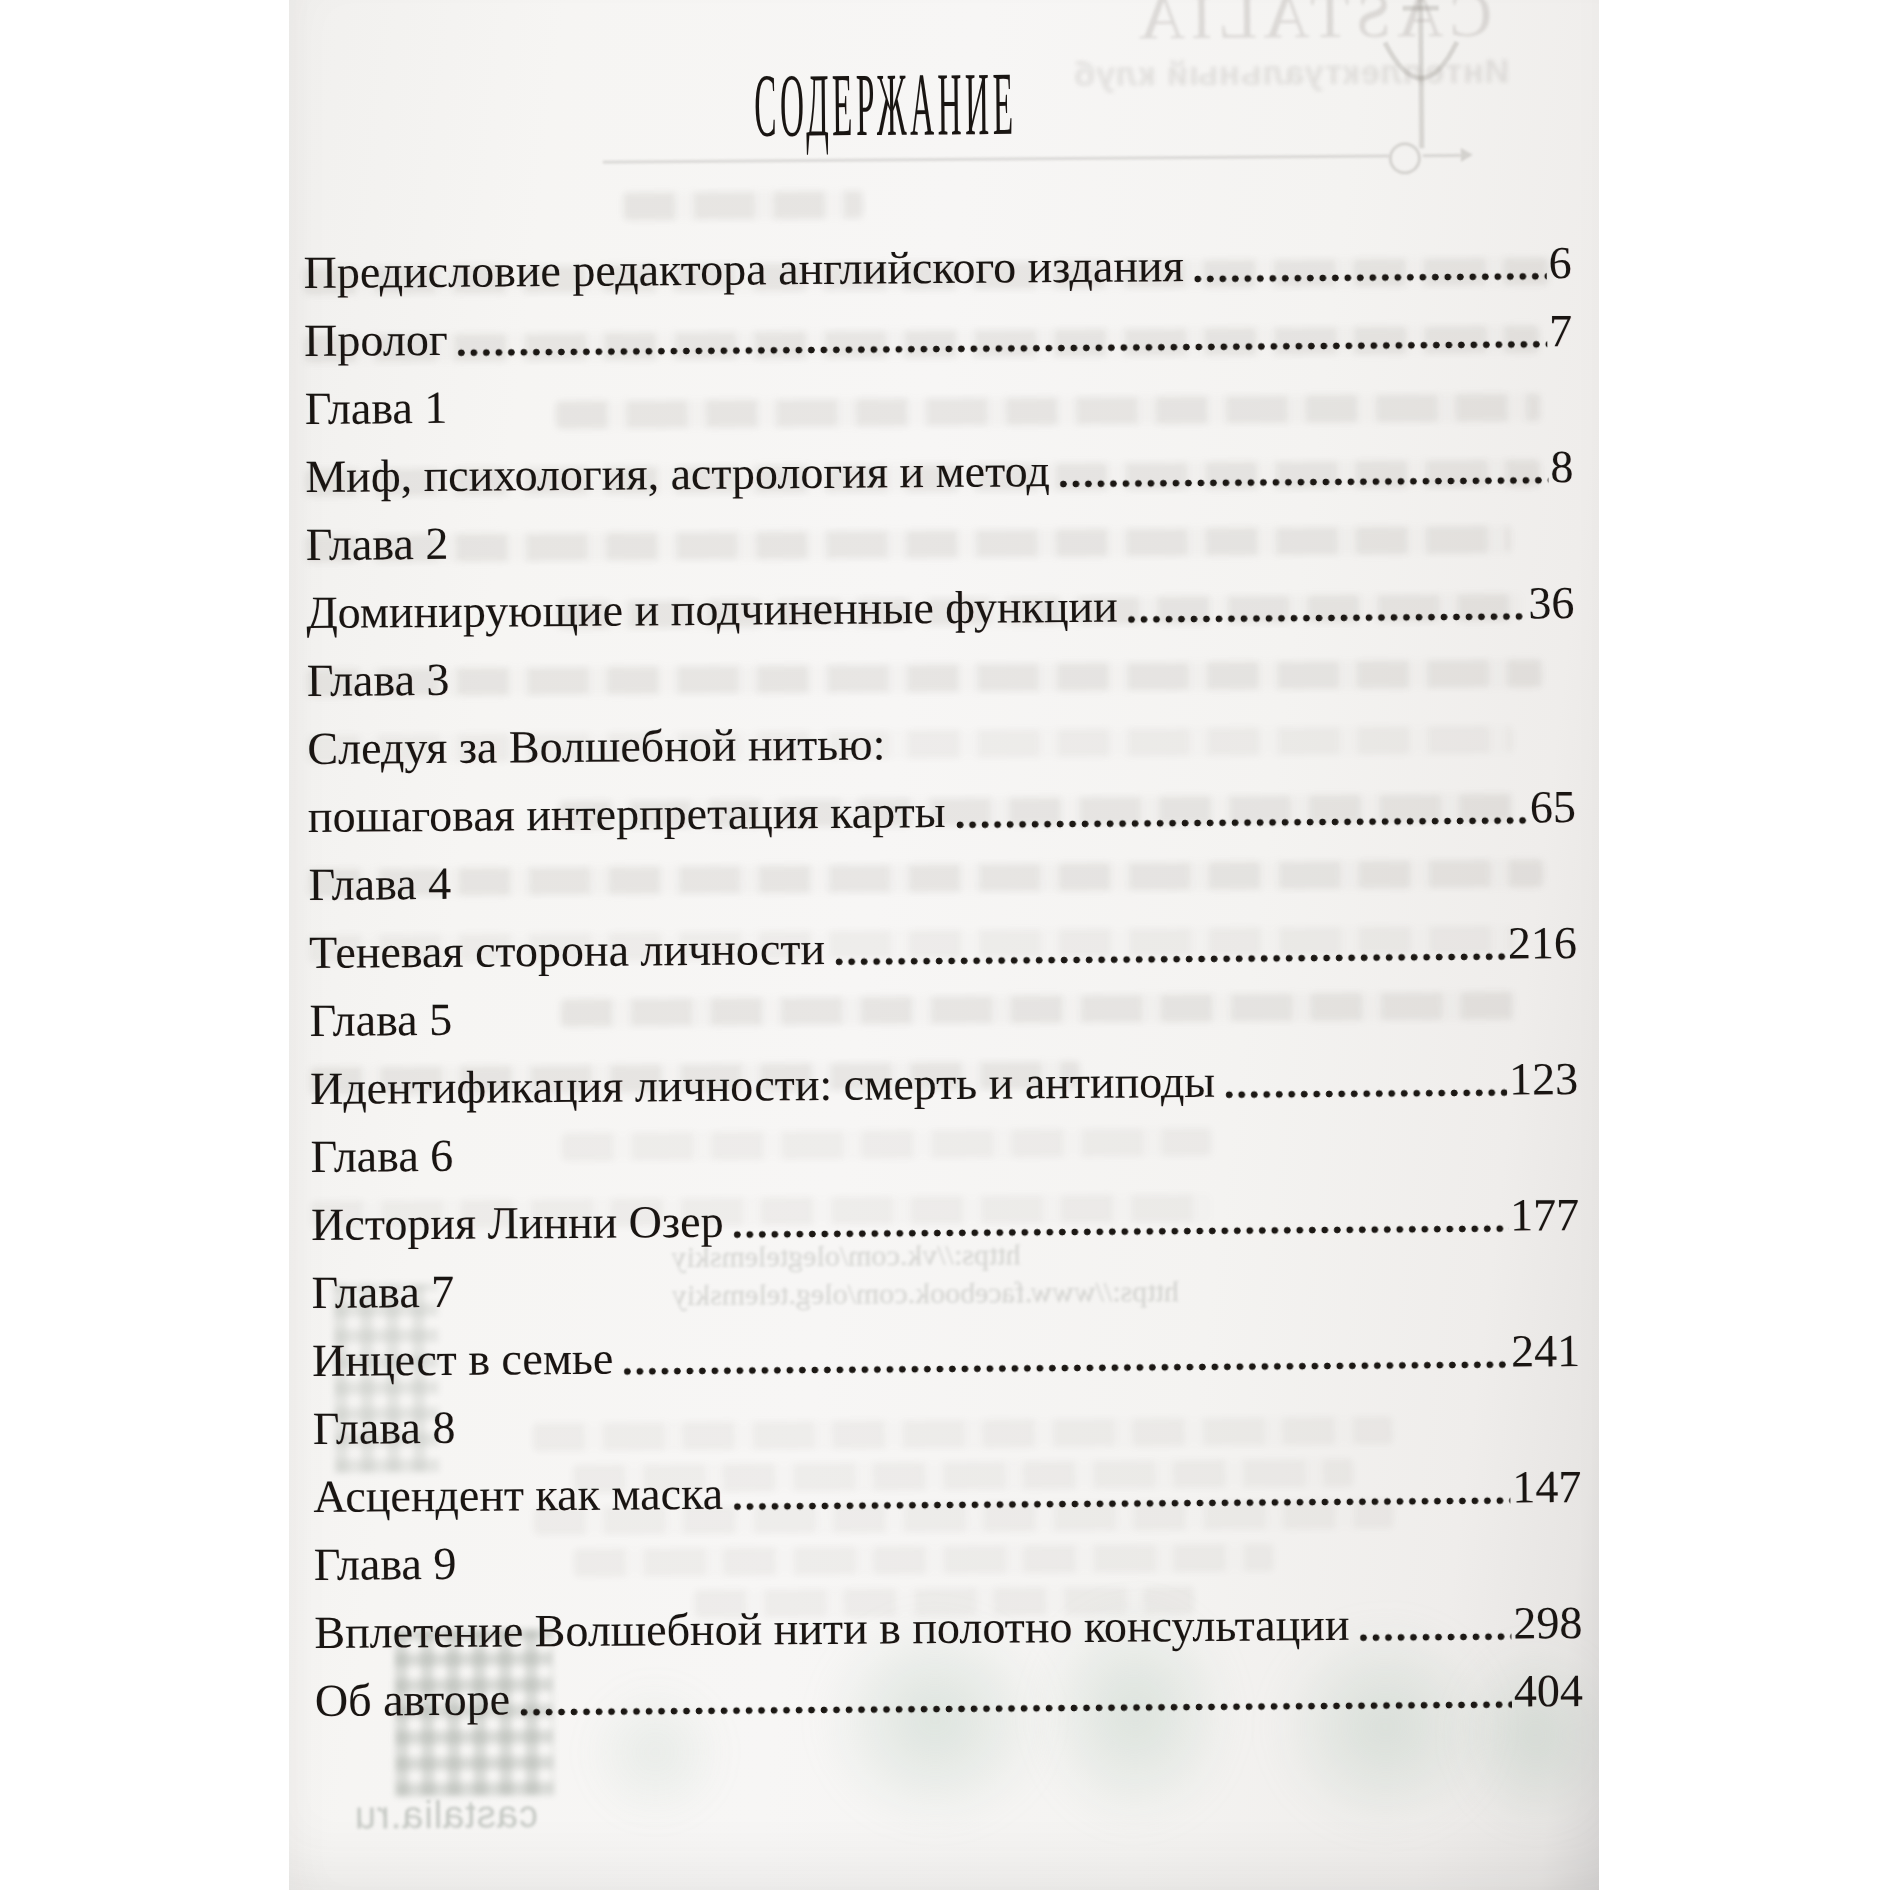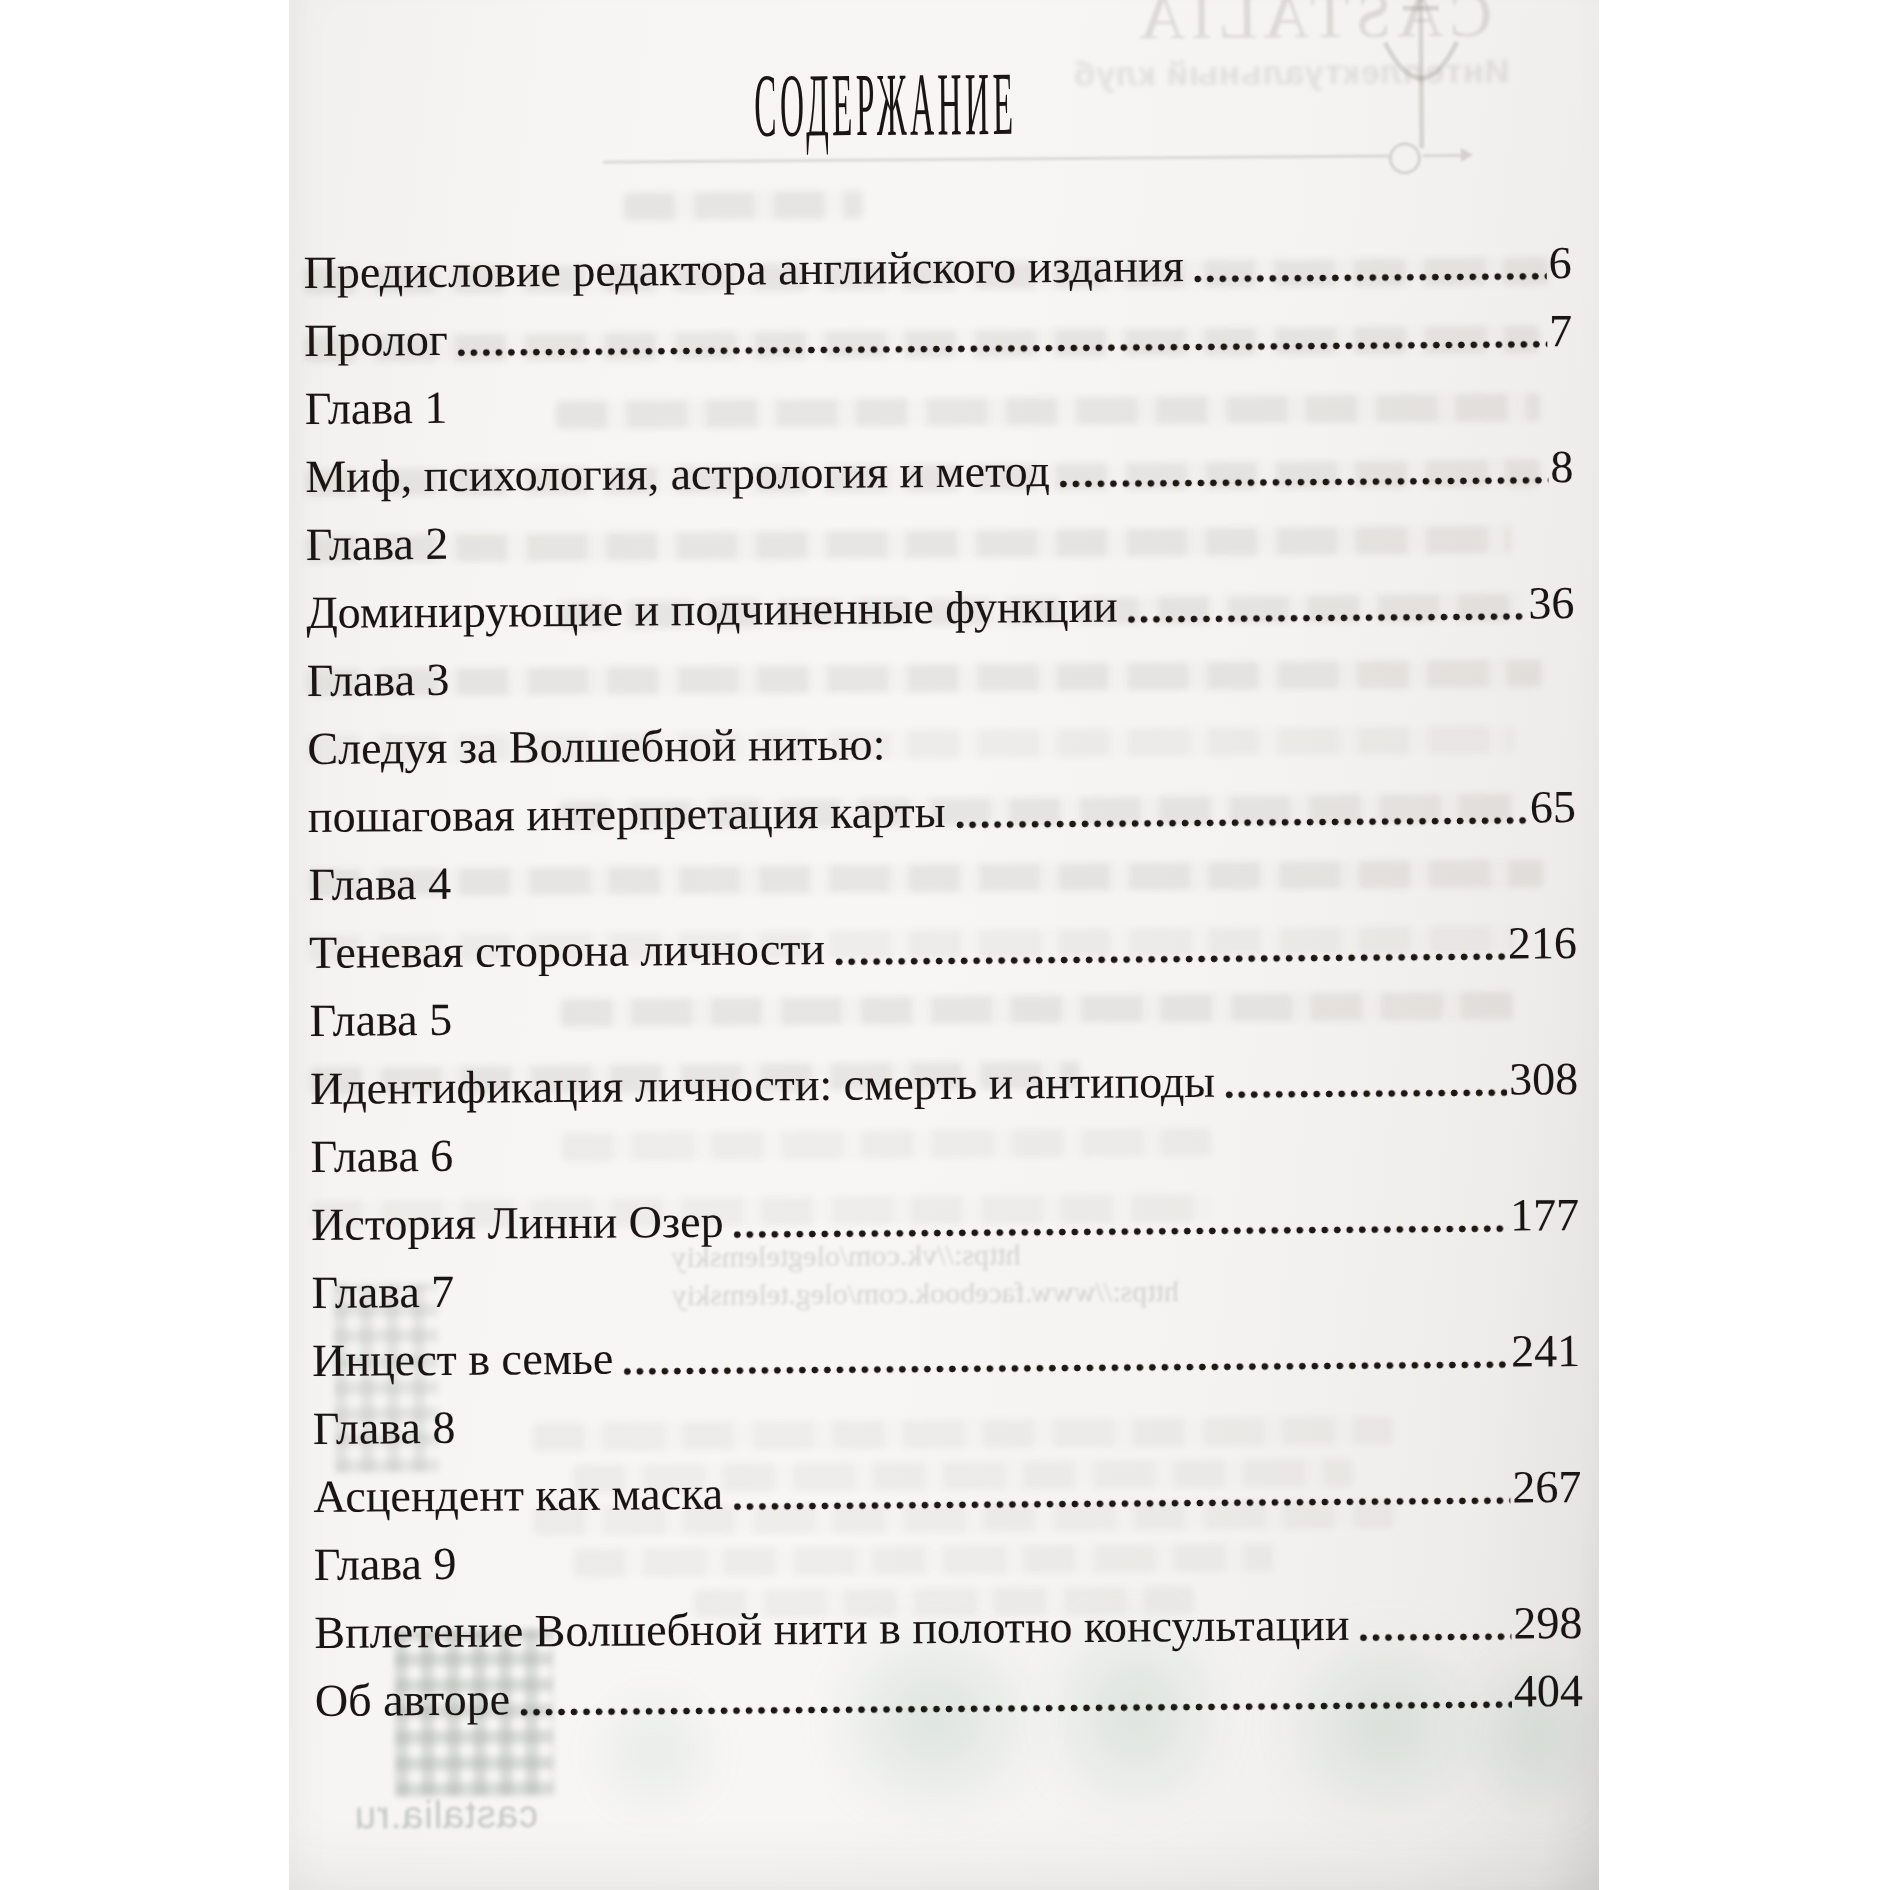--- a/index.html
+++ b/index.html
@@ -153,42 +153,42 @@
         <div class="row">
           <span class="lbl">Теневая сторона личности</span>
           <span class="dots"></span>
           <span class="pg">216</span>
         </div>
 
         <div class="chap">Глава 5</div>
         <div class="row">
           <span class="lbl">Идентификация личности: смерть и антиподы</span>
           <span class="dots"></span>
-          <span class="pg">308</span>
+          <span class="pg">123</span>
         </div>
 
         <div class="chap">Глава 6</div>
         <div class="row">
           <span class="lbl">История Линни Озер</span>
           <span class="dots"></span>
           <span class="pg">177</span>
         </div>
 
         <div class="chap">Глава 7</div>
         <div class="row">
           <span class="lbl">Инцест в семье</span>
           <span class="dots"></span>
           <span class="pg">241</span>
         </div>
 
         <div class="chap">Глава 8</div>
         <div class="row">
           <span class="lbl">Асцендент как маска</span>
           <span class="dots"></span>
-          <span class="pg">267</span>
+          <span class="pg">147</span>
         </div>
 
         <div class="chap">Глава 9</div>
         <div class="row">
           <span class="lbl">Вплетение Волшебной нити в полотно консультации</span>
           <span class="dots"></span>
           <span class="pg">298</span>
         </div>
 
         <div class="row">

